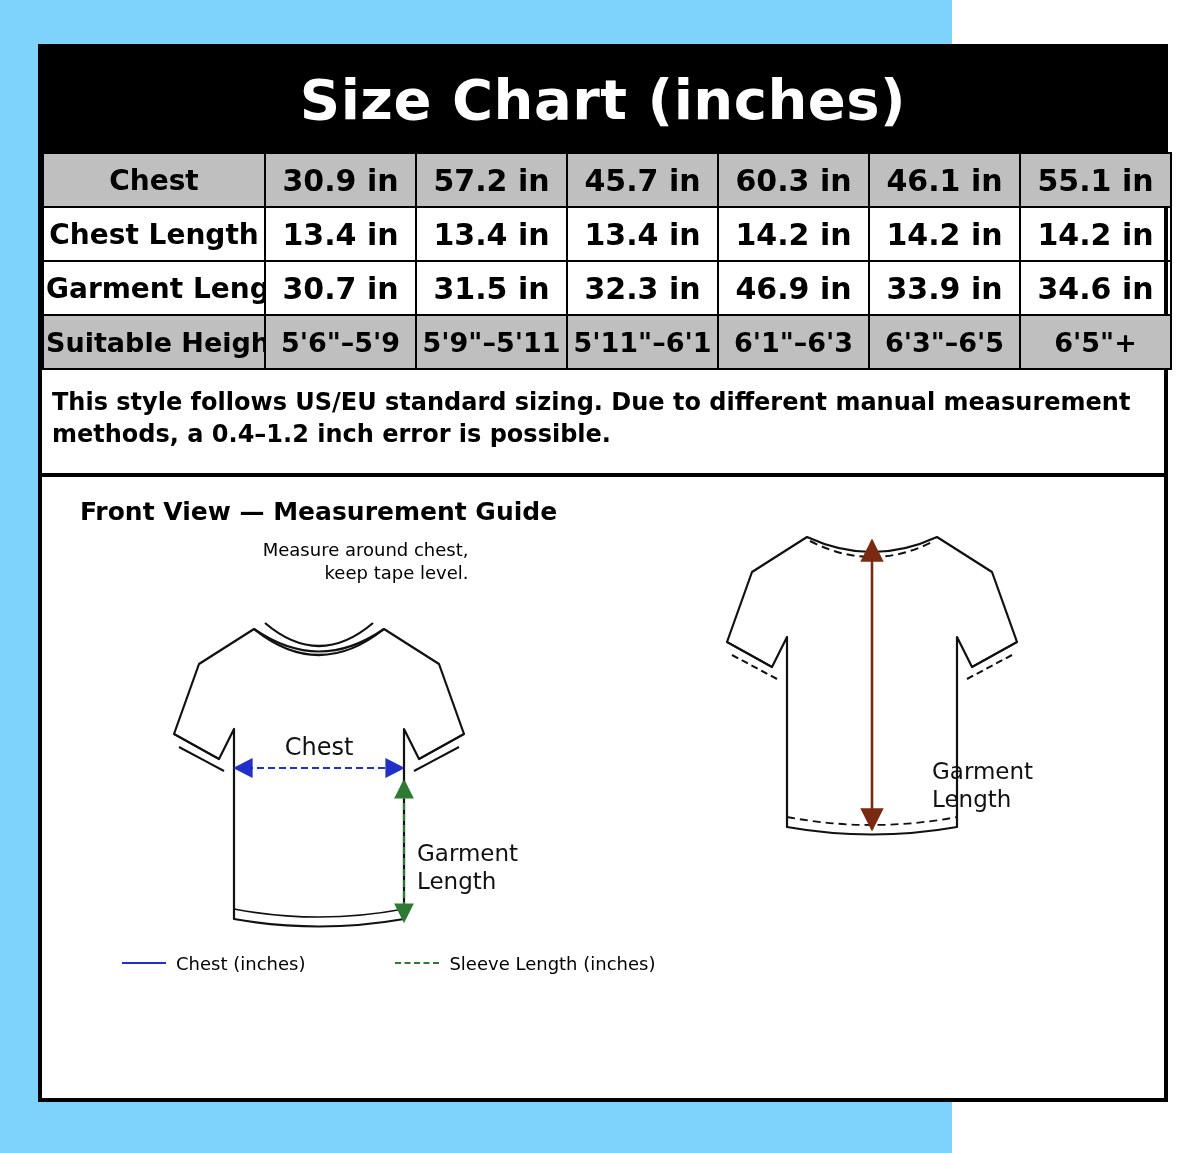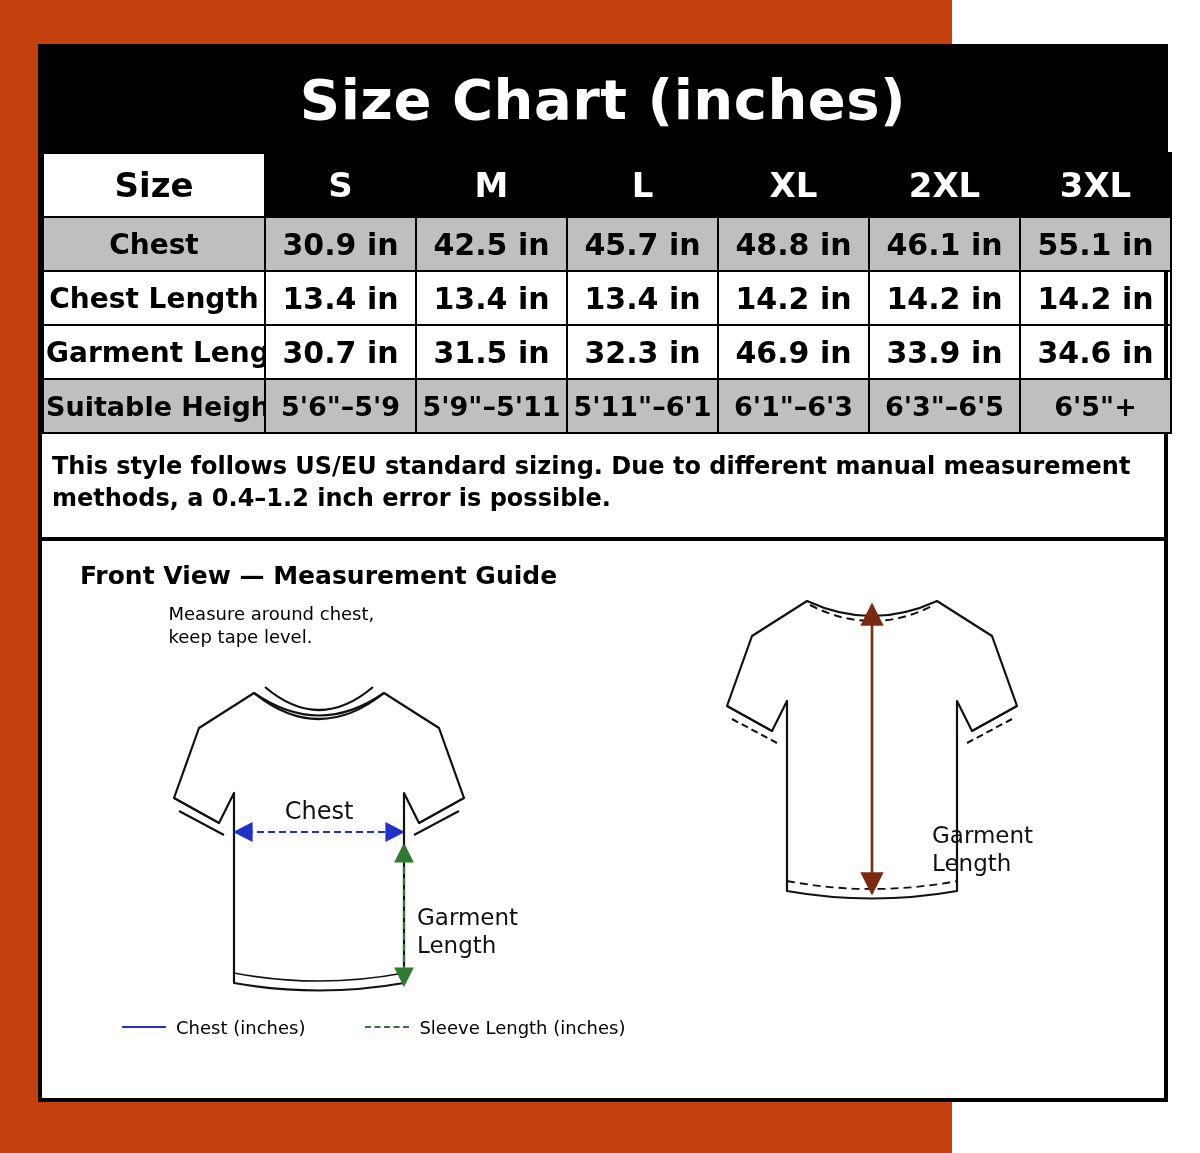--- a/index.html
+++ b/index.html
@@ -11,21 +11,21 @@
     width: 1200px;
     height: 1153px;
     font-family: "DejaVu Sans", sans-serif;
     color: #000;
     overflow: hidden;
   }
   .page {
     position: relative;
     width: 952px;
     height: 1153px;
-    background: #c2410c;
+    background: #7dd3fc;
   }
   .chart-frame {
     position: absolute;
     left: 38px;
     top: 44px;
     width: 1130px;
     height: 1058px;
     border: 4px solid #000;
     box-sizing: border-box;
     background: #fff;
@@ -115,31 +115,31 @@
     position: relative;
   }
   .fig-title {
     font-size: 25px;
     font-weight: bold;
     margin-bottom: 12px;
   }
   .fig-note {
     font-size: 18px;
     line-height: 1.3;
-    text-align: left;
+    text-align: right;
     margin: 0 auto 4px auto;
     width: 300px;
   }
   .fig-note.right-note { width: 300px; }
   .svg-wrap { display: flex; justify-content: center; }
 
   
   .legend {
     display: flex;
-    gap: 60px;
+    gap: 90px;
     padding: 0 0 0 80px;
     margin-top: -6px;
     align-items: center;
   }
   .legend-item {
     display: flex;
     align-items: center;
     gap: 10px;
     font-size: 18px;
   }
@@ -167,36 +167,27 @@
       <colgroup>
         <col class="col-first">
         <col class="col-size">
           <col class="col-size">
           <col class="col-size">
         <col class="col-size">
           <col class="col-size">
           <col class="col-size">
       </colgroup>
       <tbody>
-        <tr class="head-row">
-          <th class="first">Size</th>
-          <th>S</th>
-          <th>M</th>
-          <th>L</th>
-          <th>XL</th>
-          <th>2XL</th>
-          <th>3XL</th>
-        </tr>
 
         <tr class="shaded">
           <th class="rowlabel">Chest</th>
           <td class="val">30.9 in</td>
-          <td class="val">42.5 in</td>
+          <td class="val">57.2 in</td>
           <td class="val">45.7 in</td>
-          <td class="val">48.8 in</td>
+          <td class="val">60.3 in</td>
           <td class="val">46.1 in</td>
           <td class="val">55.1 in</td>
         </tr>
 
         <tr>
           <th class="rowlabel">Chest Length</th>
           <td class="val">13.4 in</td>
           <td class="val">13.4 in</td>
           <td class="val">13.4 in</td>
           <td class="val">14.2 in</td>

